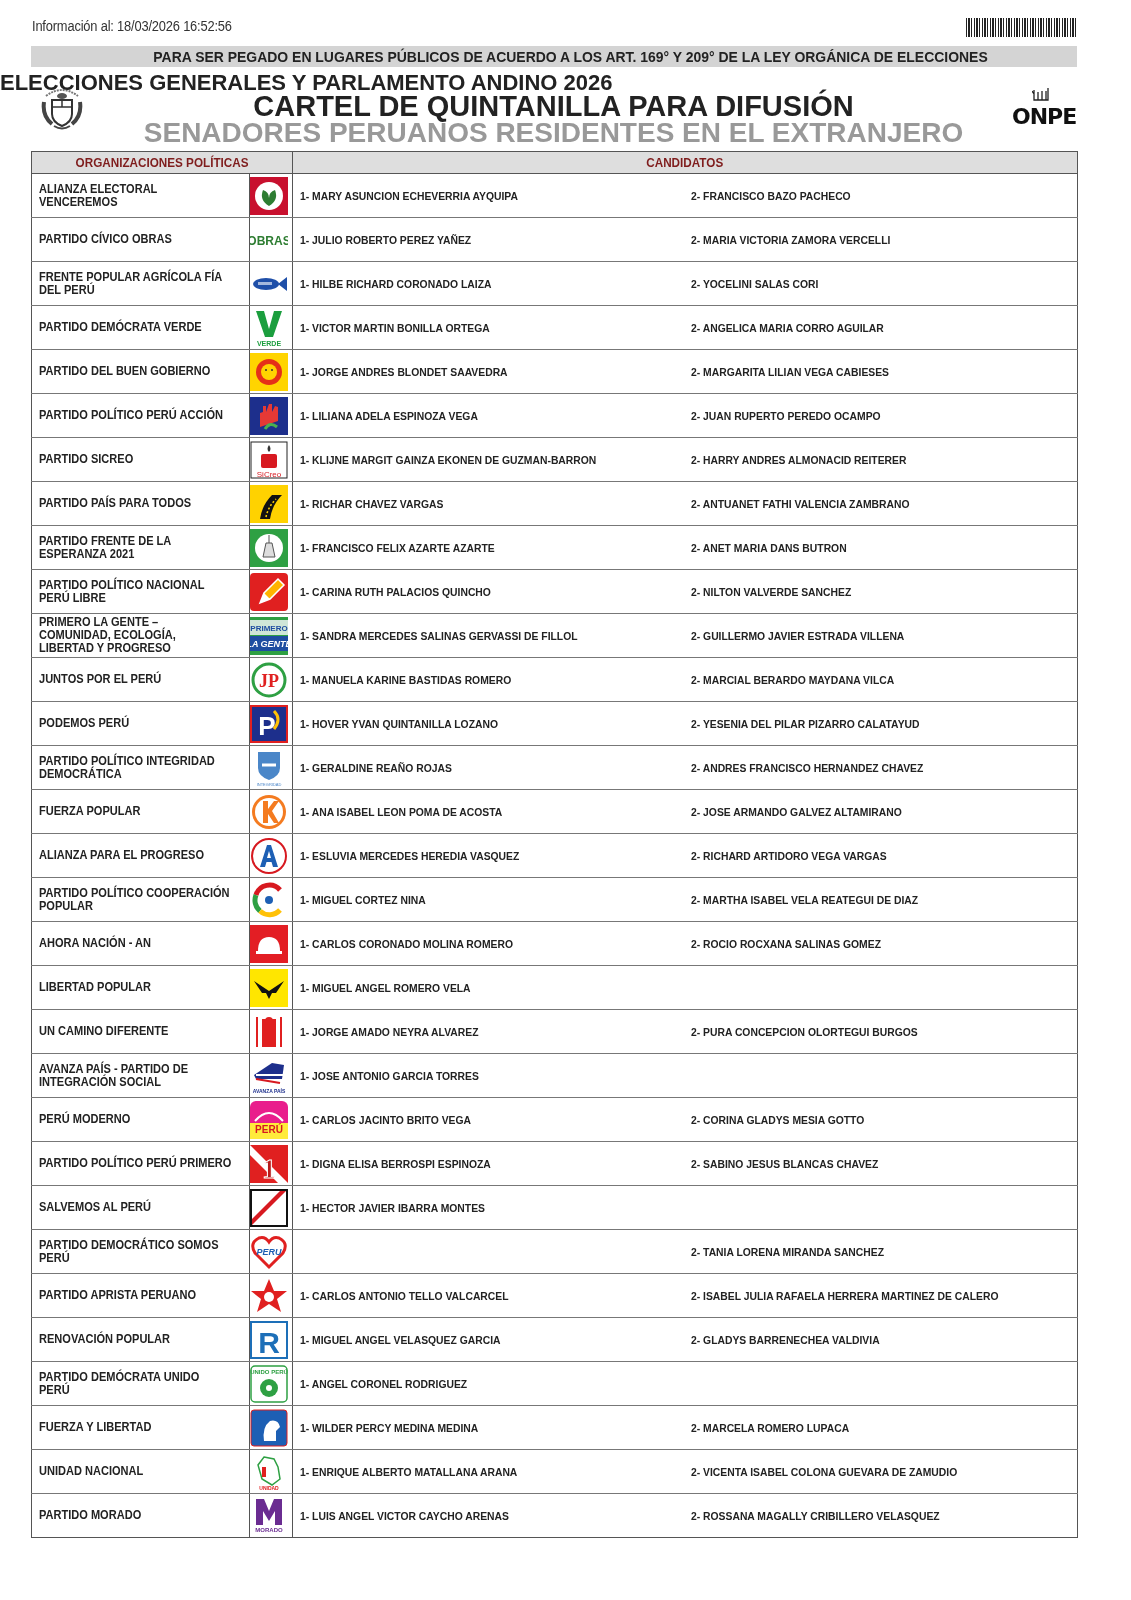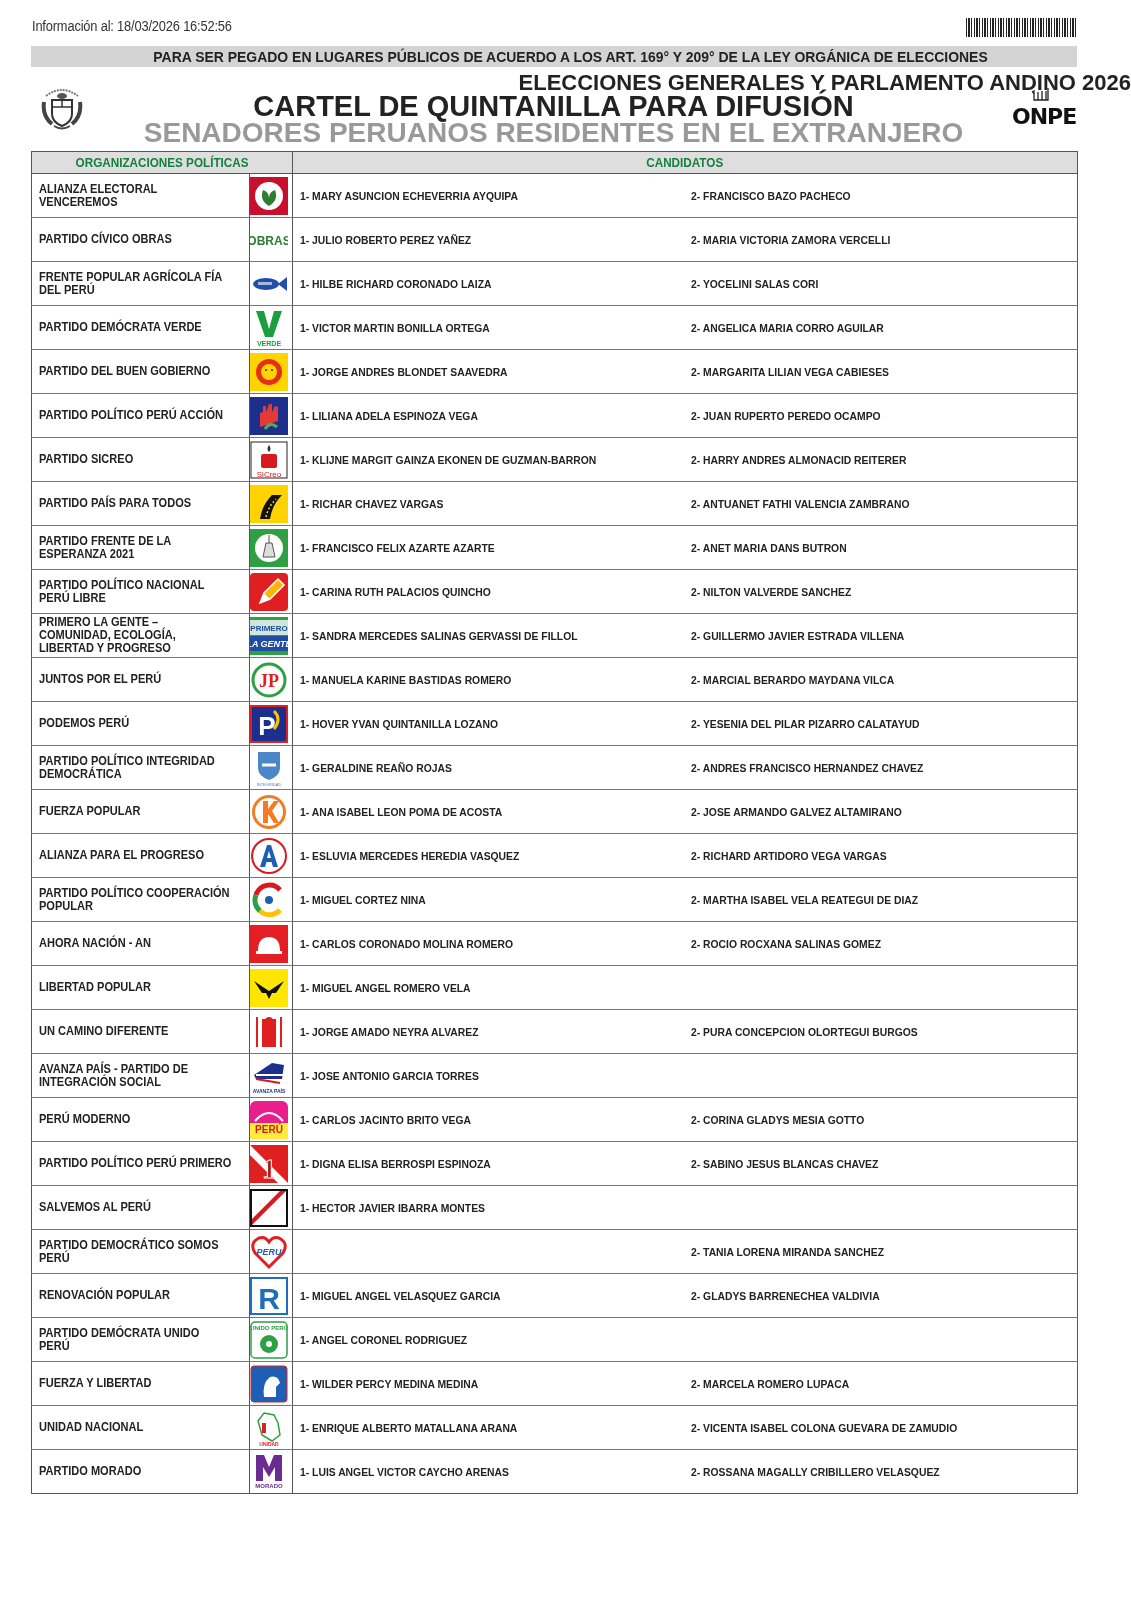--- a/index.html
+++ b/index.html
@@ -8,25 +8,25 @@
   .topline { position: absolute; left: 32px; top: 18px; font-size: 14px; color: #333; letter-spacing: -0.2px; transform: scaleX(0.92); transform-origin: left; }
   .barcode { position: absolute; left: 966px; top: 18px; width: 110px; height: 19px;
     background: repeating-linear-gradient(90deg, #222 0 1px, #fff 1px 2px, #222 2px 4px, #fff 4px 5px, #222 5px 6px, #fff 6px 8px); }
   .notice { position: absolute; left: 31px; top: 46px; width: 1046px; height: 21px; background: #d4d4d4;
     font-size: 15.5px; font-weight: bold; text-align: center; line-height: 21px; color: #222; padding-left: 33px; }
   .notice span { display: inline-block; transform: scaleX(0.9); }
   .coat { position: absolute; left: 40px; top: 82px; width: 44px; height: 50px; }
   .onpe { position: absolute; left: 1010px; top: 86px; width: 70px; height: 44px; }
   .onpe .hand { position: absolute; left: 22px; top: 0; width: 20px; height: 18px; }
   .onpe .word { position: absolute; left: 2px; top: 18px; font-size: 22px; font-weight: 900; font-family: "DejaVu Sans", sans-serif; letter-spacing: -1px; color: #111; }
-  .t1 { position: absolute; left: 0; width: 1131px; text-align: right; top: 70px; font-size: 22px; font-weight: bold; color: #222; }
+  .t1 { position: absolute; left: 0; width: 1131px; text-align: left; top: 70px; font-size: 22px; font-weight: bold; color: #222; }
   .t2 { position: absolute; left: 0; width: 1107px; text-align: center; top: 90px; font-size: 29px; font-weight: bold; color: #222; }
   .t3 { position: absolute; left: 0; width: 1107px; text-align: center; top: 117px; font-size: 28px; font-weight: bold; color: #999; }
   table { position: absolute; left: 31px; top: 151px; width: 1046px; border-collapse: collapse; table-layout: fixed; }
-  th { background: #dedede; height: 22px; font-size: 13px; font-weight: bold; border: 1px solid #555; color: #15803d; }
+  th { background: #dedede; height: 22px; font-size: 13px; font-weight: bold; border: 1px solid #555; color: #7f1d1d; }
   th span { display: inline-block; transform: scaleX(0.9); }
   td { height: 44px; border-top: 1px solid #777; border-bottom: 1px solid #777; font-size: 11.5px; vertical-align: middle; }
   td.org { padding-left: 7px; border-left: 1px solid #555; font-size: 12px; font-weight: bold; line-height: 13px; color: #222; }
   td.org span { display: inline-block; transform: scaleX(0.92); transform-origin: left; }
   td.logo { border-left: 1px solid #555; border-right: 1px solid #555; padding: 0; }
   td.c1 { padding-left: 7px; font-weight: bold; color: #222; }
   td.c2 { padding-left: 7px; font-weight: bold; color: #222; border-right: 1px solid #555; }
   td.c1 span, td.c2 span { display: inline-block; transform: scaleX(0.9); transform-origin: left; }
   .lg { display: inline-block; width: 38px; height: 38px; vertical-align: middle; }
   tr:last-child td { border-bottom: 1px solid #555; }
@@ -319,20 +319,29 @@
       <tr>
         <td class="org"><span>PARTIDO DEMOCRÁTICO SOMOS PERÚ</span></td>
         <td class="logo"><svg class="lg" viewBox="0 0 38 38">
             <path d="M19 34 l-14 -14 q-6 -10 4 -15 q6 -2 10 4 q4 -6 10 -4 q10 5 4 15z" fill="#fff" stroke="#e02020" stroke-width="3"></path>
             <text x="19" y="22" font-size="9" font-weight="bold" font-style="italic" text-anchor="middle" fill="#1d5fb4" font-family="Liberation Sans, sans-serif">PERU</text>
           </svg></td>
         <td class="c1"><span></span></td>
         <td class="c2"><span>2- TANIA LORENA MIRANDA SANCHEZ</span></td>
       </tr>
       <tr>
+        <td class="org"><span>PARTIDO APRISTA PERUANO</span></td>
+        <td class="logo"><svg class="lg" viewBox="0 0 38 38">
+            <path d="M19 2 l5 12 h13 l-10 8 l4 13 l-12 -8 l-12 8 l4 -13 l-10 -8 h13z" fill="#e02020"></path>
+            <circle cx="19" cy="20" r="5" fill="#fff"></circle>
+          </svg></td>
+        <td class="c1"><span>1- CARLOS ANTONIO TELLO VALCARCEL</span></td>
+        <td class="c2"><span>2- ISABEL JULIA RAFAELA HERRERA MARTINEZ DE CALERO</span></td>
+      </tr>
+      <tr>
         <td class="org"><span>RENOVACIÓN POPULAR</span></td>
         <td class="logo"><svg class="lg" viewBox="0 0 38 38">
             <rect x="1" y="1" width="36" height="36" fill="#fff" stroke="#1d6fb8" stroke-width="2"></rect>
             <text x="19" y="32" font-size="30" font-weight="bold" text-anchor="middle" fill="#1d6fb8" font-family="Liberation Sans, sans-serif">R</text>
           </svg></td>
         <td class="c1"><span>1- MIGUEL ANGEL VELASQUEZ GARCIA</span></td>
         <td class="c2"><span>2- GLADYS BARRENECHEA VALDIVIA</span></td>
       </tr>
       <tr>
         <td class="org"><span>PARTIDO DEMÓCRATA UNIDO PERÚ</span></td>

